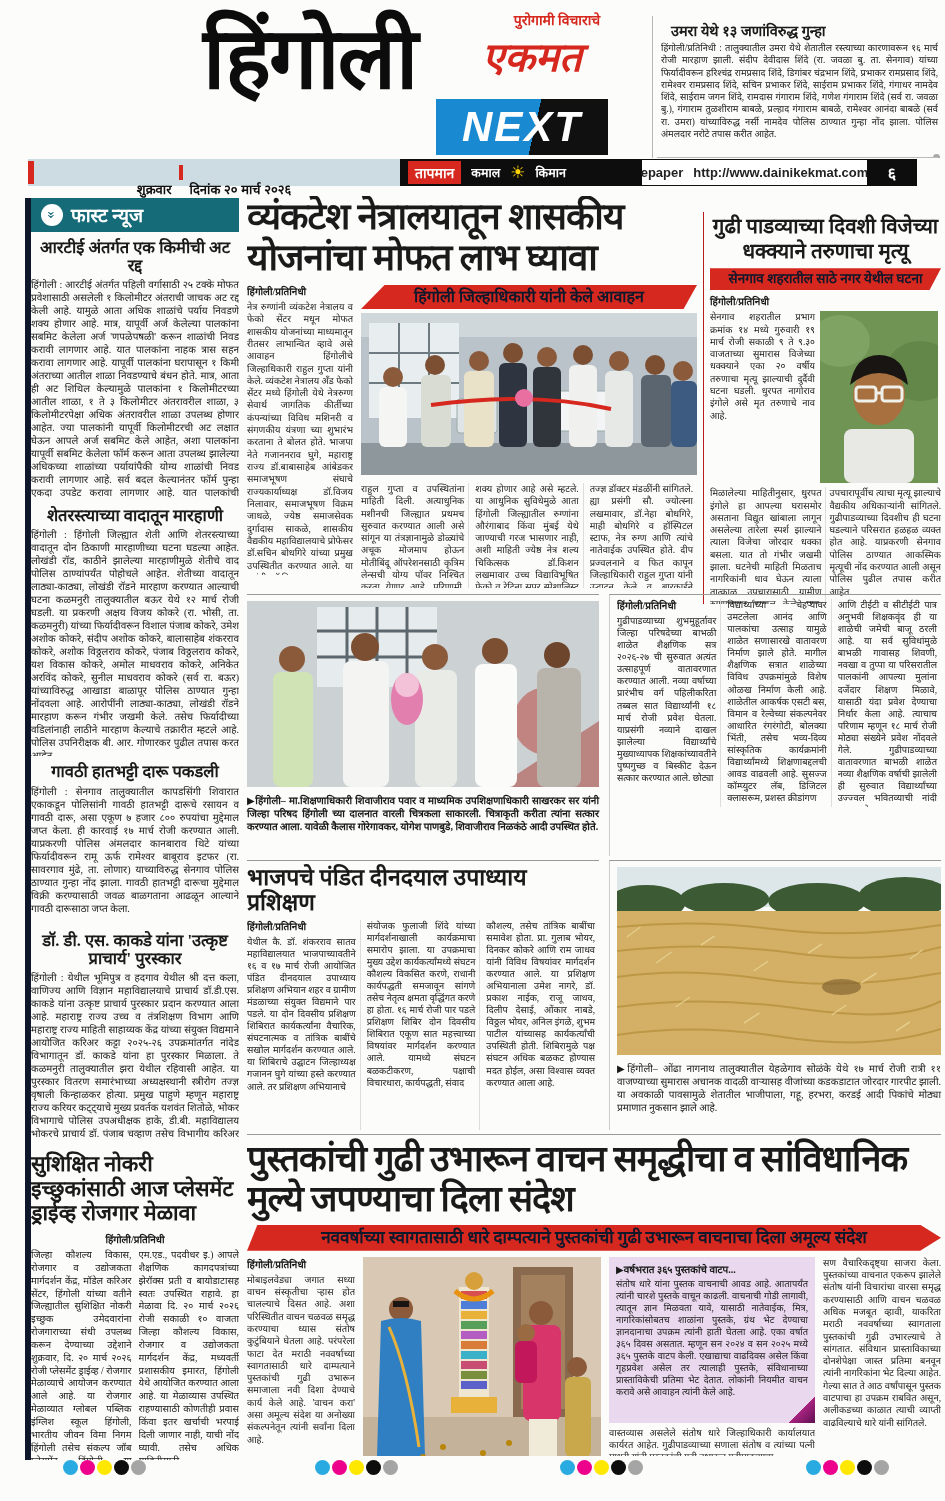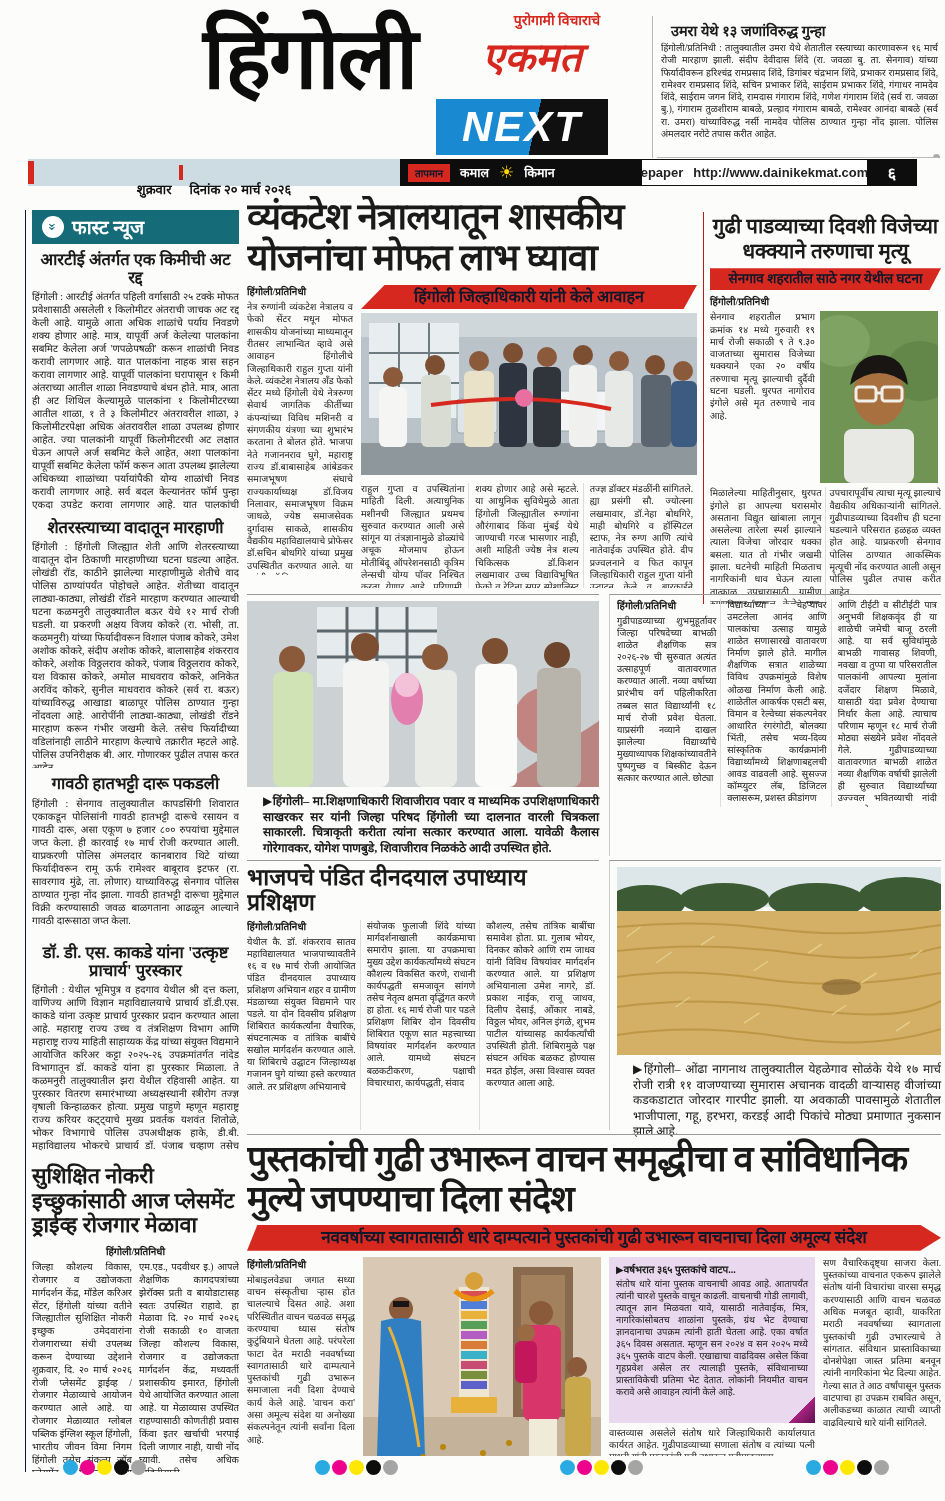--- a/index.html
+++ b/index.html
@@ -20,30 +20,30 @@
   .crime-box p{margin:0;font-size:9.3px;line-height:1.32;text-align:justify;}
   .crime-box::after{content:"";position:absolute;right:2px;bottom:0;width:98%;border-bottom:1px solid #bbb;}
   .crime-dot{position:absolute;right:0;bottom:-3px;width:7px;height:7px;border-radius:50%;background:#a9a9a9;}
   
   .date-bar{position:absolute;left:28px;top:159px;width:889px;height:27px;display:flex;font-family:"Liberation Sans",sans-serif;}
   .db-gray{width:372px;background:#cddbe2;display:flex;align-items:center;justify-content:center;gap:7px;position:relative;}
   .db-accent{position:absolute;left:0;top:2px;width:6px;height:23px;background:#d6281f;}
   .db-day,.db-date{font-weight:bold;font-size:13px;color:#111;margin-top:32px;}
   .db-sep{width:4px;height:15px;background:#d6281f;}
   .db-black{width:242px;background:#0d0d0d;color:#fff;display:flex;align-items:center;gap:10px;padding:0 8px;box-sizing:border-box;}
-  .temp-box{background:#d6281f;color:#0f172a;font-weight:bold;font-size:10px;padding:2px 7px;}
+  .temp-box{background:#d6281f;color:#ffffff;font-weight:bold;font-size:14px;padding:2px 7px;}
   .db-lbl{font-weight:bold;font-size:12.5px;}
   .sun{color:#ffd400;font-size:17px;line-height:1;}
   .db-epaper{width:225px;background:#fff;border-top:1px solid #111;border-bottom:1px solid #111;
              display:flex;align-items:center;justify-content:center;gap:5px;font-size:13px;font-weight:bold;color:#222;}
   .ep-ico{width:13px;height:13px;border-radius:50%;background:radial-gradient(circle at 35% 35%,#fff 0 28%,#d6281f 30%);display:inline-block;}
   .db-page{width:50px;background:#0d0d0d;color:#fff;display:flex;align-items:center;justify-content:center;font-weight:bold;font-size:16px;}
   
-  .left-col{position:absolute;left:25px;top:210px;width:214px;height:1262px;border-left:1px solid #0f172a;
-            padding-left:6px;box-sizing:border-box;overflow:hidden;}
+  .left-col{position:absolute;left:25px;top:198px;width:214px;height:1262px;border-left:6px solid #0f172a;
+            padding-left:0;box-sizing:border-box;overflow:hidden;}
   .fn-head{background:#156b78;color:#fff;height:34px;display:flex;align-items:center;gap:8px;padding:0 10px;}
   .fn-ico{width:22px;height:22px;border-radius:50%;background:#fff;color:#156b78;display:flex;align-items:center;justify-content:center;
           font-weight:bold;font-size:15px;transform:rotate(90deg);}
   .fn-head span.t{font-size:19px;font-weight:bold;}
   .fn-art{border-bottom:0;padding-top:5px;}
   .fn-art h4{margin:2px 0 3px;text-align:center;font-size:16.5px;line-height:1.1;}
   .fn-art .bd{font-size:10px;line-height:1.3;text-align:justify;overflow:hidden;}
   .h1a{height:222px;} .h2a{height:228px;} .h3a{height:140px;} .h4a{height:168px;}
   .job-head{font-size:21.5px;line-height:1.15;text-align:left;margin:8px 0 6px;font-weight:bold;}
   .job-cols{display:flex;gap:7px;}
@@ -64,21 +64,21 @@
   .acc-art{position:absolute;left:703px;top:212px;width:238px;height:392px;border-left:1px solid #b91c1c;padding-left:6px;box-sizing:border-box;overflow:hidden;}
   .acc-art h2{margin:2px 0 5px;font-size:20.5px;line-height:1.2;text-align:center;}
   .acc-banner{height:22px;line-height:22px;font-size:13.5px;clip-path:polygon(0 0,100% 0,95% 100%,0 100%);margin-bottom:4px;}
   .acc-row{display:flex;gap:5px;}
   .acc-row .at{width:105px;font-size:9.4px;line-height:1.31;text-align:justify;}
   .portrait{width:118px;height:172px;flex:none;}
   .acc-b2{margin-top:4px;column-count:2;column-gap:8px;column-rule:1px solid #ddd;font-size:9.4px;line-height:1.31;text-align:justify;height:142px;overflow:hidden;}
   
   .warli{position:absolute;left:247px;top:594px;width:352px;height:262px;border-top:1px solid #999;padding-top:6px;box-sizing:border-box;}
   .warli-photo{width:100%;height:186px;}
-  .caption{font-size:12px;line-height:1.3;text-align:justify;font-weight:bold;margin-top:3px;margin-left:16px;}
+  .caption{font-size:10px;line-height:1.3;text-align:justify;font-weight:bold;margin-top:3px;}
   .edu-art{position:absolute;left:609px;top:594px;width:332px;height:262px;border-top:1px solid #999;border-left:1px solid #ccc;
            padding:4px 0 0 7px;box-sizing:border-box;overflow:hidden;}
   .edu-art h2{margin:0 0 3px;font-size:19.5px;line-height:1.15;text-align:center;border-bottom:1px solid #888;padding-bottom:4px;}
   .tri-cols{display:flex;gap:6px;}
   .tri-cols .tc{width:33.3%;font-size:9.3px;line-height:1.3;text-align:justify;overflow:hidden;border-right:1px solid #ddd;padding-right:4px;}
   .tri-cols .tc:last-child{border-right:0;}
   .edu-art .tri-cols .tc{height:208px;}
   
   .bjp-art{position:absolute;left:247px;top:860px;width:352px;height:270px;border-top:1px solid #999;padding-top:4px;box-sizing:border-box;overflow:hidden;}
   .bjp-art h2{margin:0 0 4px;font-size:23px;line-height:1.1;text-align:left;}

